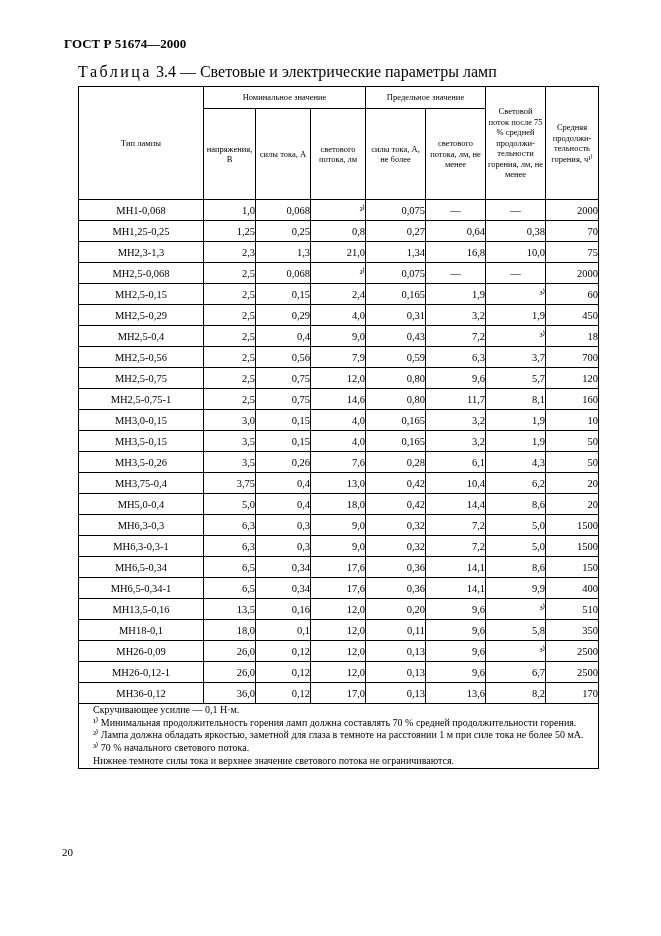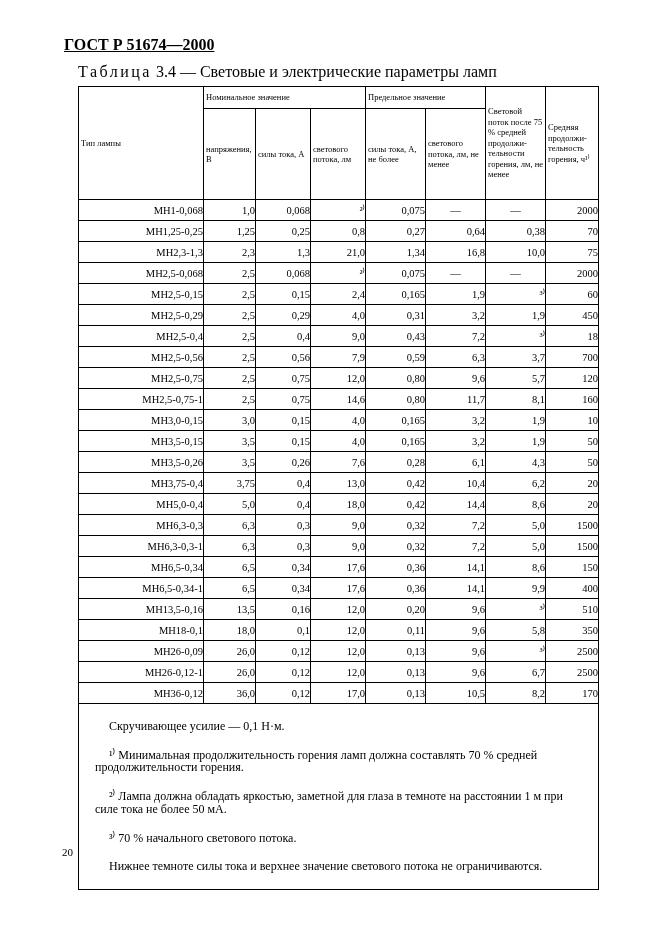--- a/index.html
+++ b/index.html
@@ -13,22 +13,21 @@
     position: relative;
     font-family: "Liberation Serif", serif;
     color: #000;
     overflow: hidden;
   }
   .doc-header {
     position: absolute;
     left: 64px;
     top: 36px;
     font-weight: bold;
-    font-size: 16px;
-    text-decoration: underline;
+    font-size: 13px;
   }
   .caption {
     position: absolute;
     left: 78px;
     top: 63px;
     font-size: 16px;
     white-space: nowrap;
   }
   .caption .sp { letter-spacing: 2.5px; }
   table.params {
@@ -40,44 +39,44 @@
     table-layout: fixed;
   }
   table.params th, table.params td {
     border: 1px solid #000;
   }
   table.params th {
     font-weight: normal;
     font-size: 8.5px;
     line-height: 10.5px;
     padding: 2px;
-    text-align: left;
+    text-align: center;
     vertical-align: middle;
     overflow: hidden;
   }
   thead tr.group-row th { height: 17px; }
   thead tr.sub-row th { height: 86px; }
   table.params td {
     font-size: 10.5px;
     height: 20px;
     padding: 0;
     vertical-align: middle;
     overflow: hidden;
   }
-  td.c-type { text-align: right; padding-left: 16px; }
+  td.c-type { text-align: center; padding-left: 16px; }
   td.c-num  { text-align: right; padding-right: 13px; }
   td.c-dash { text-align: center; }
   td.notes-cell {
     height: auto;
     padding: 4px 8px 7px 8px;
     text-align: left;
   }
   p.note {
-    margin: 16px;
-    font-size: 12px;
+    margin: 0;
+    font-size: 10px;
     line-height: 12.7px;
     text-indent: 14px;
   }
   .page-number {
     position: absolute;
     left: 62px;
     top: 846px;
     font-size: 11px;
   }
 </style>
@@ -350,21 +349,21 @@
         <td class="c-num">9,6</td>
         <td class="c-num">6,7</td>
         <td class="c-num">2500</td>
       </tr>
       <tr>
         <td class="c-type">МН36-0,12</td>
         <td class="c-num">36,0</td>
         <td class="c-num">0,12</td>
         <td class="c-num">17,0</td>
         <td class="c-num">0,13</td>
-        <td class="c-num">10,5</td>
+        <td class="c-num">13,6</td>
         <td class="c-num">8,2</td>
         <td class="c-num">170</td>
       </tr>
     </tbody>
   <tfoot>
     <tr>
       <td class="notes-cell" colspan="8">
         <p class="note">Скручивающее усилие — 0,1 Н·м.</p>
         <p class="note">¹⁾ Минимальная продолжительность горения ламп должна составлять 70 % средней продолжительности горения.</p>
         <p class="note">²⁾ Лампа должна обладать яркостью, заметной для глаза в темноте на расстоянии 1 м при силе тока не более 50 мА.</p>

